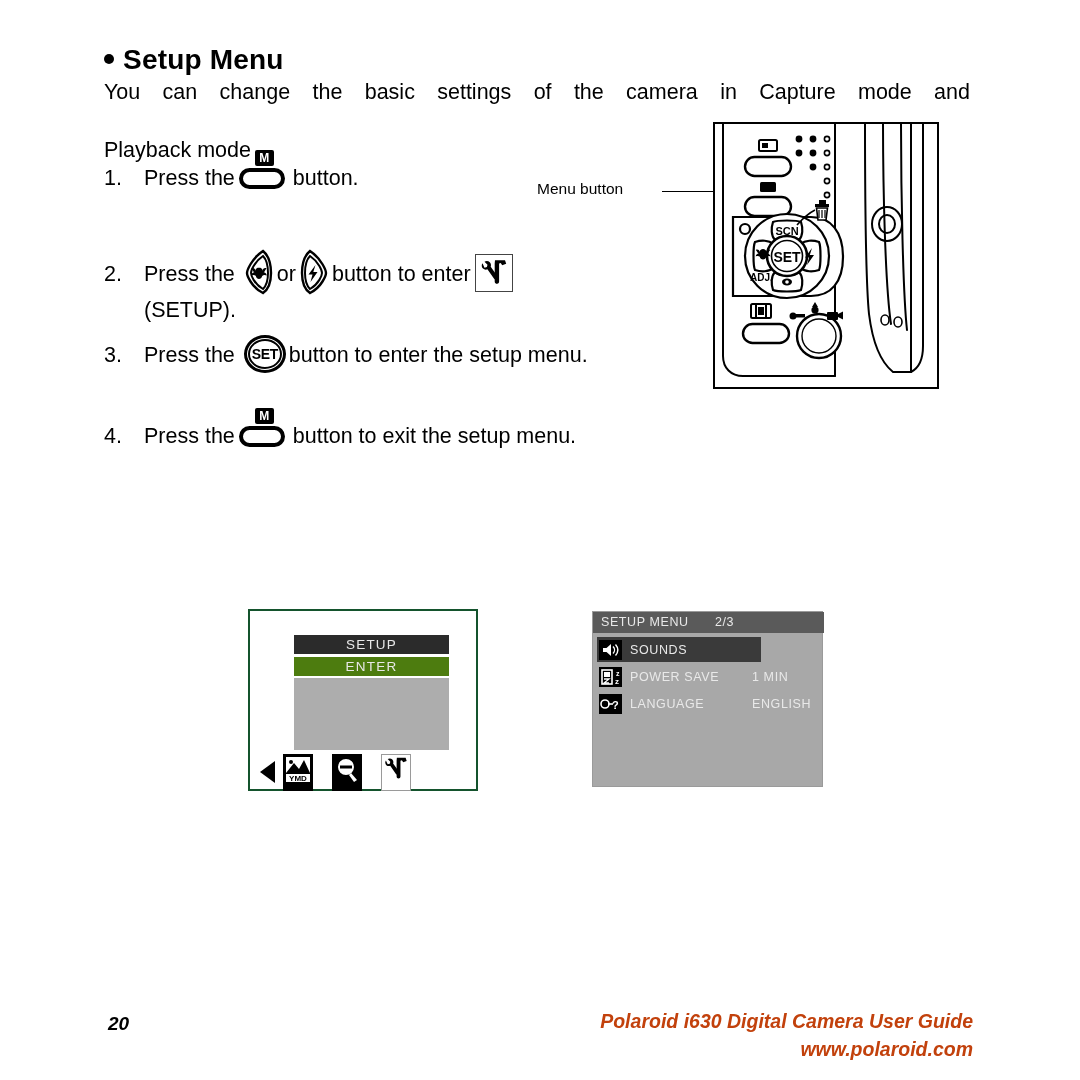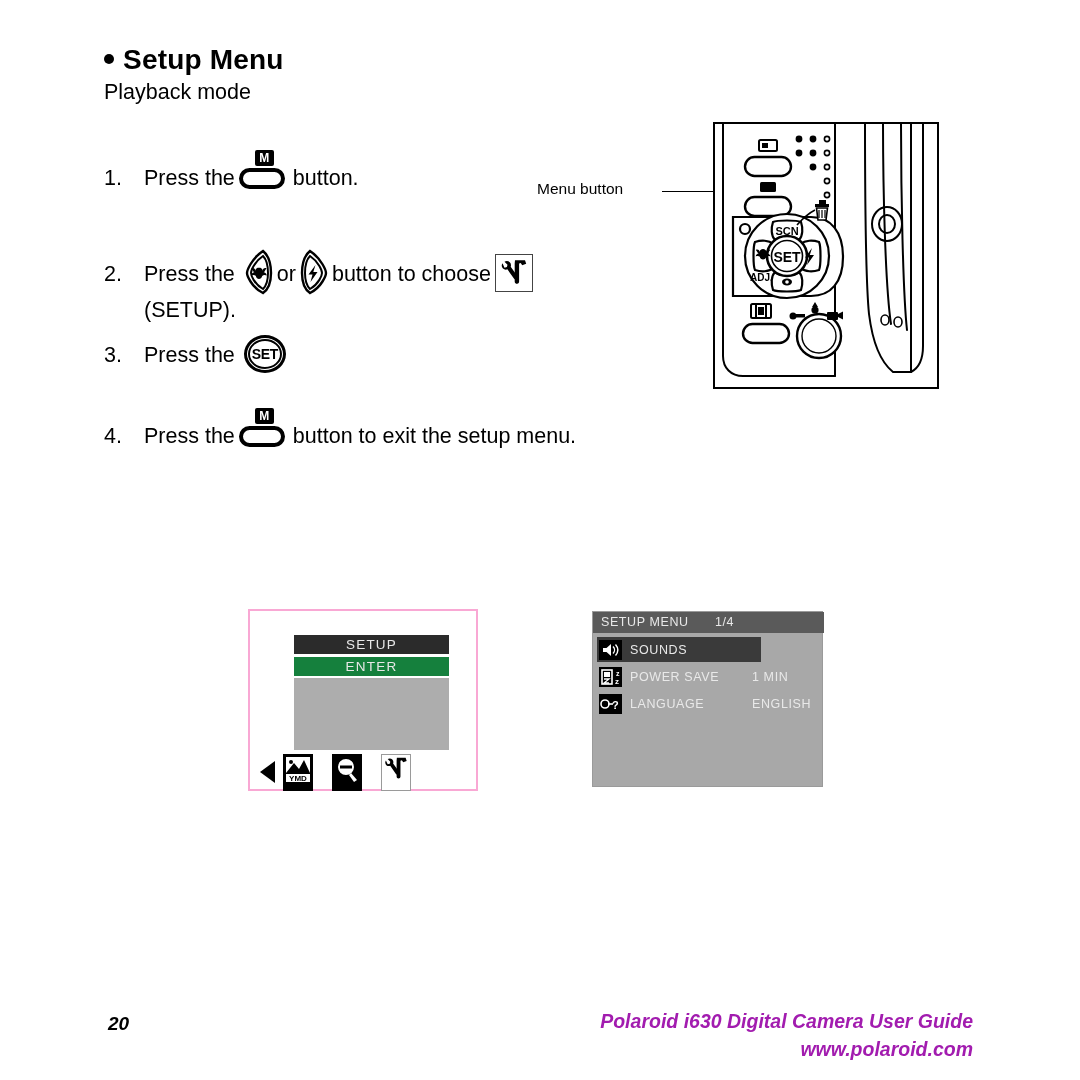--- a/index.html
+++ b/index.html
@@ -208,21 +208,21 @@
     border-top: 1.6px solid #000;
   }
 
   
   .lcd-left {
     position: absolute;
     left: 248px;
     top: 609px;
     width: 230px;
     height: 182px;
-    border: 2px solid #f9a8d4;
+    border: 2px solid #14532d;
     box-sizing: border-box;
     background: #fff;
   }
   .lcd-left .inner {
     position: absolute;
     left: 8px;
     top: 10px;
     width: 212px;
     height: 158px;
   }
@@ -234,21 +234,21 @@
     color: #e8e8e8;
     font-size: 13.5px;
     line-height: 19px;
     text-align: center;
     letter-spacing: 1.2px;
   }
   .lcd-left .bar-enter {
     position: absolute;
     left: 36px; top: 36px;
     width: 155px; height: 19px;
-    background: #15803d;
+    background: #4d7c0f;
     color: #e8e8e8;
     font-size: 13.5px;
     line-height: 19px;
     text-align: center;
     letter-spacing: 1.2px;
   }
   .lcd-left .pane {
     position: absolute;
     left: 36px; top: 57px;
     width: 155px; height: 72px;
@@ -401,34 +401,35 @@
   }
   .footer-right {
     position: absolute;
     right: 107px;
     top: 1007px;
     text-align: right;
     font-size: 19.5px;
     font-weight: bold;
     font-style: italic;
     line-height: 28px;
-    color: #a21caf;
+    color: #c2410c;
   }
   .footer-right .fline { display: block; white-space: nowrap; }
 </style>
 </head>
 <body>
 
 <div class="page">
 
   <div class="heading">
     <span class="bullet"></span><span>Setup Menu</span>
   </div>
 
   <div class="intro">
+    <span class="line1">You can change the basic settings of the camera in Capture mode and</span>
     <span class="line2">Playback mode</span>
   </div>
 
   <div class="step" id="step1">
     <span class="num">1.</span><span>Press the</span><span class="icon-menu-btn"><span class="m-cap">M</span><span class="m-pill"></span></span><span>button.</span>
   </div>
 
   <div class="step" id="step2">
     <span class="num">2.</span><span>Press the</span>&nbsp;<span class="icon-curve">
       <svg width="32" height="46" viewBox="0 0 32 46">
@@ -438,33 +439,33 @@
           <ellipse cx="16" cy="24" rx="3.4" ry="3"></ellipse>
           <path d="M16 18.5 c-2 0 -3.6 1.6 -3.6 3.3 c0 -2.4 -2.4 -3.4 -4 -2.3 c1.6 1.3 1.6 3.2 3 3.8 c-1.8 0.2 -3.2 1.6 -3 3.2 c1.6 -1 3.4 -0.6 4.4 0.4 c0.4 1.8 1.8 3 3.2 3 c1.4 0 2.8 -1.2 3.2 -3 c1 -1 2.8 -1.4 4.4 -0.4 c0.2 -1.6 -1.2 -3 -3 -3.2 c1.4 -0.6 1.4 -2.5 3 -3.8 c-1.6 -1.1 -4 -0.1 -4 2.3 c0 -1.7 -1.6 -3.3 -3.6 -3.3 z"></path>
         </g>
       </svg>
     </span><span>or</span><span class="icon-curve">
       <svg width="32" height="46" viewBox="0 0 32 46">
         <path d="M12 2 C24 10, 28 22, 28 24 C28 26, 24 38, 12 44 C6 40, 4 34, 4 24 C4 14, 6 7, 12 2 Z" fill="#ffffff" stroke="#000000" stroke-width="2.4"></path>
         <path d="M12 7 C21 13, 24 22, 24 24 C24 26, 21 35, 12 40 C8 36, 7 32, 7 24 C7 16, 8 11, 12 7 Z" fill="#ffffff" stroke="#000000" stroke-width="2"></path>
         <path d="M17.5 16 L10.5 25.5 L14.5 25.5 L12.5 33 L19.5 23 L15.3 23 Z" fill="#000000"></path>
       </svg>
-    </span><span>button to choose</span><span class="icon-setup-box">
+    </span><span>button to enter</span><span class="icon-setup-box">
       <svg width="30" height="32" viewBox="0 0 30 32">
         <g fill="#000000">
           <path d="M3.5 6.2 c-1.2 1.6 -1 4 0.5 5.4 c1.2 1.2 3 1.4 4.4 0.7 l6.5 9.3 c0.7 1 2.1 1.2 3 0.4 c1 -0.8 1.1 -2.2 0.4 -3.1 l-6.6 -9.2 c0.6 -1.5 0.3 -3.3 -0.9 -4.5 c-1.5 -1.5 -3.8 -1.6 -5.3 -0.5 l3 3 l-0.6 2.4 l-2.4 0.6 z"></path>
           <path d="M16 3.2 l10 0 l1.2 3.6 l-4 1.4 l-1.5 -2.2 l-1.6 0.6 l0 18 c0 1.3 -1 2.3 -2.2 2.3 c-1.2 0 -2.2 -1 -2.2 -2.3 l0 -18.2 z"></path>
         </g>
       </svg>
     </span>
     <span class="sub">(SETUP).</span>
   </div>
 
   <div class="step" id="step3">
-    <span class="num">3.</span><span>Press the</span>&nbsp;<span class="icon-set-btn"><span class="ring-out"></span><span class="ring-in"></span><span class="set-txt">SET</span></span>
+    <span class="num">3.</span><span>Press the</span>&nbsp;<span class="icon-set-btn"><span class="ring-out"></span><span class="ring-in"></span><span class="set-txt">SET</span></span><span>button to enter the setup menu.</span>
   </div>
 
   <div class="step" id="step4">
     <span class="num">4.</span><span>Press the</span><span class="icon-menu-btn"><span class="m-cap">M</span><span class="m-pill"></span></span><span>button to exit the setup menu.</span>
   </div>
 
   <div class="callout">Menu button</div>
   <div class="callout-line"></div>
 
   <div class="camera-panel">
@@ -614,21 +615,21 @@
             </g>
           </svg>
         </div>
       </div>
     </div>
   </div>
 
   <div class="lcd-right">
     <div class="titlebar">
       <span class="t-label">SETUP MENU</span>
-      <span class="t-page">1/4</span>
+      <span class="t-page">2/3</span>
     </div>
 
     <div class="rows">
 
       <div class="row active">
         <span class="r-ico">
           <svg width="23" height="20" viewBox="0 0 23 20">
             <rect width="23" height="20" fill="#000"></rect>
             <path d="M4 8 L7.5 8 L12 4 L12 16 L7.5 12 L4 12 Z" fill="#fff"></path>
             <path d="M14 6.5 C16 8.5 16 11.5 14 13.5" fill="none" stroke="#fff" stroke-width="1.4"></path>

